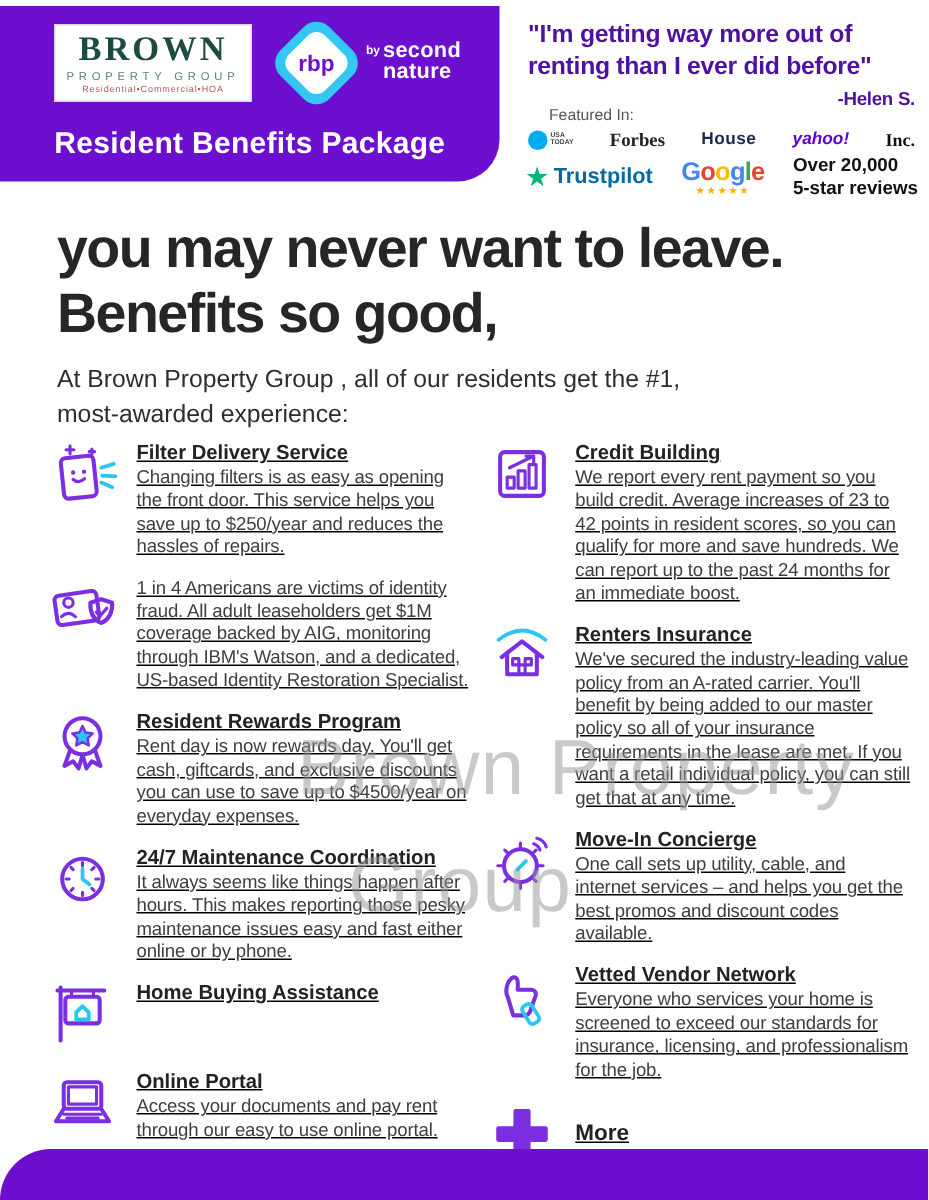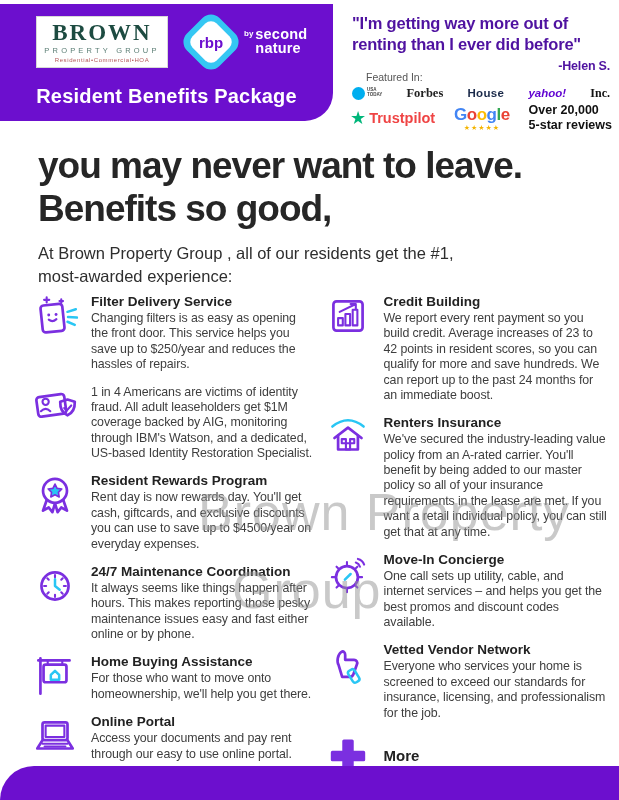--- a/index.html
+++ b/index.html
@@ -39,36 +39,36 @@
   .usatoday-dot { width:13px; height:13px; border-radius:50%; background:#00aeef; }
   .usatoday-txt { font-size:4.5px; font-weight:bold; color:#444; line-height:1.1; }
   .forbes { font-family:"Liberation Serif", serif; font-size:12.5px; font-weight:bold; color:#222; }
   .house { font-size:11.5px; font-weight:bold; color:#1b2a4a; letter-spacing:0.3px; }
   .yahoo { font-size:11.5px; font-weight:bold; font-style:italic; color:#5f01d1; }
   .inc { font-family:"Liberation Serif", serif; font-size:12px; font-weight:bold; color:#111; }
   .review-row { position:absolute; left:350px; top:99px; width:262px;
     display:flex; align-items:center; justify-content:space-between; }
   .trustpilot { display:flex; align-items:center; gap:3px; }
   .tp-star { color:#00b67a; font-size:18px; line-height:1; }
-  .tp-name { font-size:14.5px; font-weight:bold; color:#ef4444; }
+  .tp-name { font-size:14.5px; font-weight:bold; color:#0369a1; }
   .google { display:flex; flex-direction:column; align-items:center; line-height:1; }
   .google-word { font-size:17px; font-weight:bold; letter-spacing:-0.5px; }
   .g1,.g4 { color:#4285f4; } .g2 { color:#ea4335; } .g3 { color:#fbbc05; }
   .g5 { color:#34a853; } .g6 { color:#ea4335; }
   .google-stars { font-size:7px; color:#f4b400; letter-spacing:1px; margin-top:1px; }
   .review-summary { font-size:12.5px; font-weight:bold; color:#111; line-height:1.2; text-align:left; }
 
   
   .headline { position:absolute; left:38px; top:140px; font-size:37px; font-weight:bold;
     color:#262626; line-height:1.17; letter-spacing:-1px; }
   .subtext { position:absolute; left:38px; top:238px; font-size:16.5px; color:#2e2e2e; line-height:1.4; }
 
   
   .benefits { position:absolute; left:30px; top:287px; right:12px; display:flex; gap:8px; }
-  .col { flex:1; }
+  .col { flex:1;text-decoration:underline; }
   .item { display:flex; gap:11px; margin-bottom:9px; }
   .icon-wrap { flex:0 0 50px; width:50px; height:50px; }
   .icon-wrap svg { width:50px; height:50px; }
   .item-text { flex:1; padding-top:3px; }
   .item-title { font-size:13.5px; font-weight:bold; color:#222; margin-bottom:2px; }
   .item-body { font-size:12.4px; color:#3e3e3e; line-height:1.24; letter-spacing:-0.1px; }
   .more-item .item-title { font-size:15px; padding-top:14px; }
   .ic { fill:none; stroke:#7b2fe0; stroke-width:2.6; stroke-linecap:round; stroke-linejoin:round; }
   .ic2 { fill:none; stroke:#7b2fe0; stroke-width:2; stroke-linecap:round; stroke-linejoin:round; }
   .cy { fill:none; stroke:#29c6f4; stroke-width:2.4; stroke-linecap:round; stroke-linejoin:round; }
@@ -225,21 +225,20 @@
         <div class="icon-wrap">
           <svg viewBox="0 0 48 48">
             <path class="ic" d="M10 7 v34 M8 9 h30"></path>
             <path class="ic2" d="M17 9 v4 M31 9 v4"></path>
             <rect class="ic" x="13" y="13" width="22" height="17" rx="2"></rect>
             <path class="cy" d="M20 23 l4 -4 4 4 v4.5 h-8 z"></path>
           </svg>
         </div>
         <div class="item-text">
           <div class="item-title">Home Buying Assistance</div>
-          <div class="item-body">For those who want to move onto homeownership, we'll help you get there.</div>
         </div>
       </div>
 
       <div class="item">
         <div class="icon-wrap">
           <svg viewBox="0 0 48 48">
             <rect class="ic" x="12" y="11" width="24" height="17" rx="2"></rect>
             <rect class="ic2" x="15" y="14" width="18" height="11"></rect>
             <path class="ic" d="M12 28 L7 36 h34 l-5 -8"></path>
             <path class="ic2" d="M12 31.5 h24 M14 34 h20"></path>

